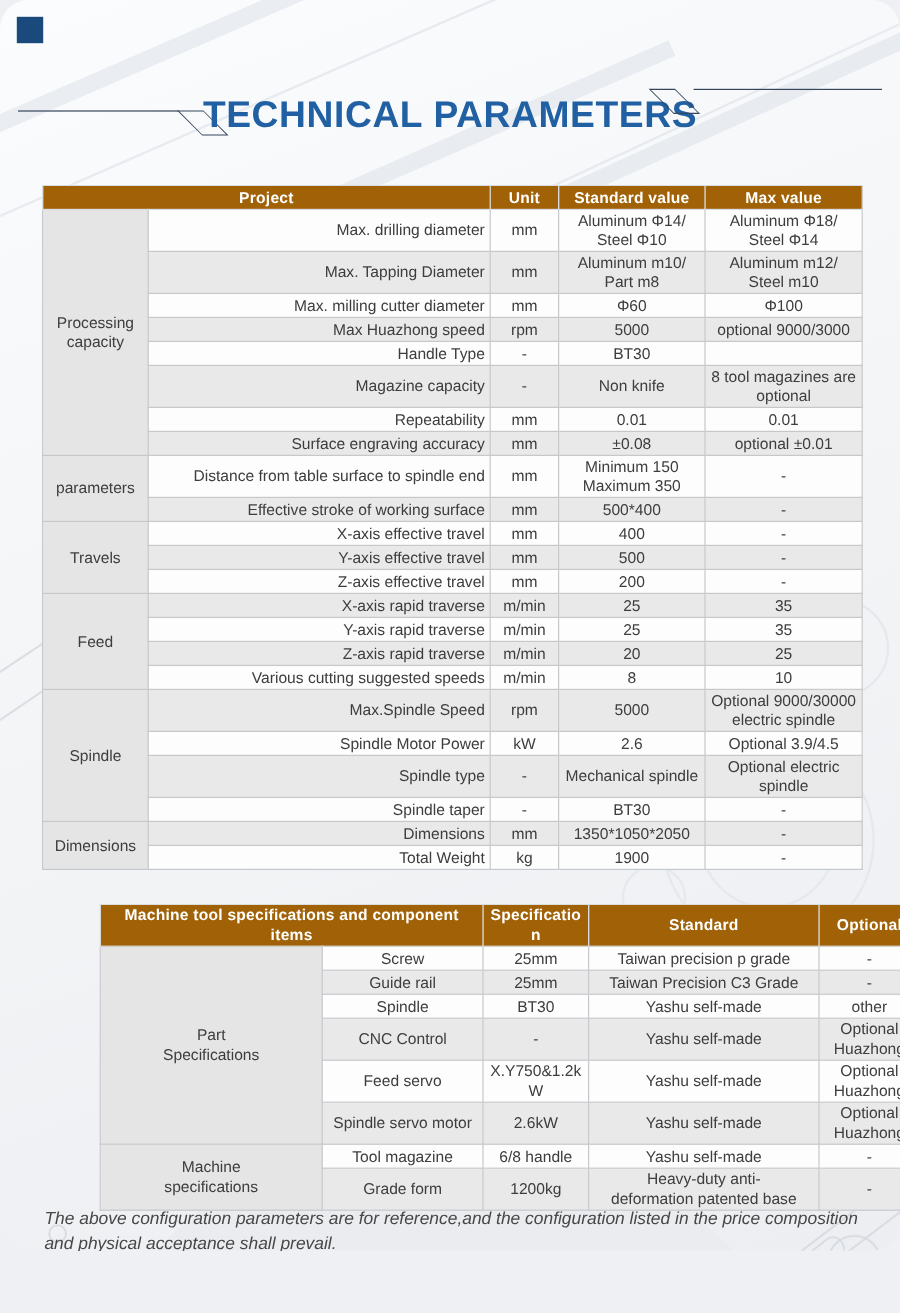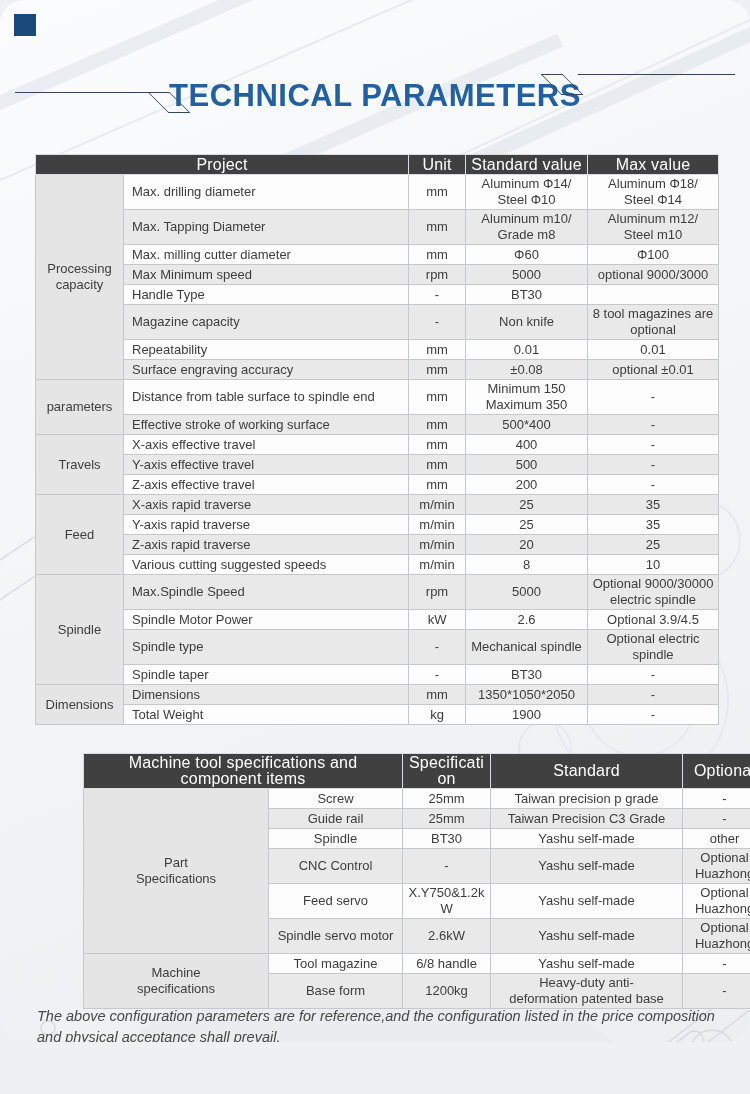--- a/index.html
+++ b/index.html
@@ -28,27 +28,27 @@
   .deco-para-left  { left:158px; top:92px; }
   .deco-para-right { left:551px; top:74px; }
 
   
   .tbl-wrap { position:absolute; left:35px; width:683px; z-index:2; }
   .tbl1 { top:154px; }
   .tbl2 { top:753px;margin-left:48px; }
   table { border-collapse:collapse; width:683px; table-layout:fixed; background:#fdfdfd; }
   td, th { border:1px solid #c6c9cc; font-size:13px; color:#3d3d3d; vertical-align:middle;
            text-align:center; padding:1px 4px; line-height:16px; white-space:pre-line; overflow-wrap:anywhere; }
-  th { background:#404040; color:#ffffff; font-weight:normal; font-size:16px; border-color:#d9dde2; height:20px; letter-spacing:0.2px; }
+  th { background:#a16207; color:#ffffff; font-weight:bold; font-size:13px; border-color:#d9dde2; height:20px; letter-spacing:0.2px; }
   tr.h20 { height:20px; }
   tr.h35 { height:35px; }
   tbody tr:nth-child(even) td { background:#e9e9e9; }
   tbody tr:nth-child(odd) td { background:#fdfdfd; }
   tbody tr td.c-group { background:#e5e5e5; }
-  td.c-item-left { text-align:left; padding-left:8px; }
+  td.c-item-left { text-align:right; padding-left:8px; }
   .footer-note {
     position:absolute; left:37px; top:1006px; width:690px; z-index:2;
     font-size:14.5px; line-height:1.45; color:#474747;font-style:italic;
   }
 </style>
 </head>
 <body>
 
 <div class="page">
 
@@ -115,32 +115,32 @@
           <td>mm</td>
           <td>Aluminum Φ14/
 Steel Φ10</td>
           <td>Aluminum Φ18/
 Steel Φ14</td>
         </tr>
         <tr class="h35">
           <td class="c-item-left">Max. Tapping Diameter</td>
           <td>mm</td>
           <td>Aluminum m10/
-Grade m8</td>
+Part m8</td>
           <td>Aluminum m12/
 Steel m10</td>
         </tr>
         <tr class="h20">
           <td class="c-item-left">Max. milling cutter diameter</td>
           <td>mm</td>
           <td>Φ60</td>
           <td>Φ100</td>
         </tr>
         <tr class="h20">
-          <td class="c-item-left">Max Minimum speed</td>
+          <td class="c-item-left">Max Huazhong speed</td>
           <td>rpm</td>
           <td>5000</td>
           <td>optional 9000/3000</td>
         </tr>
         <tr class="h20">
           <td class="c-item-left">Handle Type</td>
           <td>-</td>
           <td>BT30</td>
           <td></td>
         </tr>
@@ -322,21 +322,21 @@
         </tr>
         <tr class="h20">
           <td class="c-group" rowspan="2">Machine
 specifications</td>
           <td>Tool magazine</td>
           <td>6/8 handle</td>
           <td>Yashu self-made</td>
           <td>-</td>
         </tr>
         <tr class="h35">
-          <td>Base form</td>
+          <td>Grade form</td>
           <td>1200kg</td>
           <td>Heavy-duty anti-
 deformation patented base</td>
           <td>-</td>
         </tr>
       </tbody>
     </table>
   </div>
 
   <p class="footer-note">The above configuration parameters are for reference,and the configuration listed in the price composition and physical acceptance shall prevail.</p>

